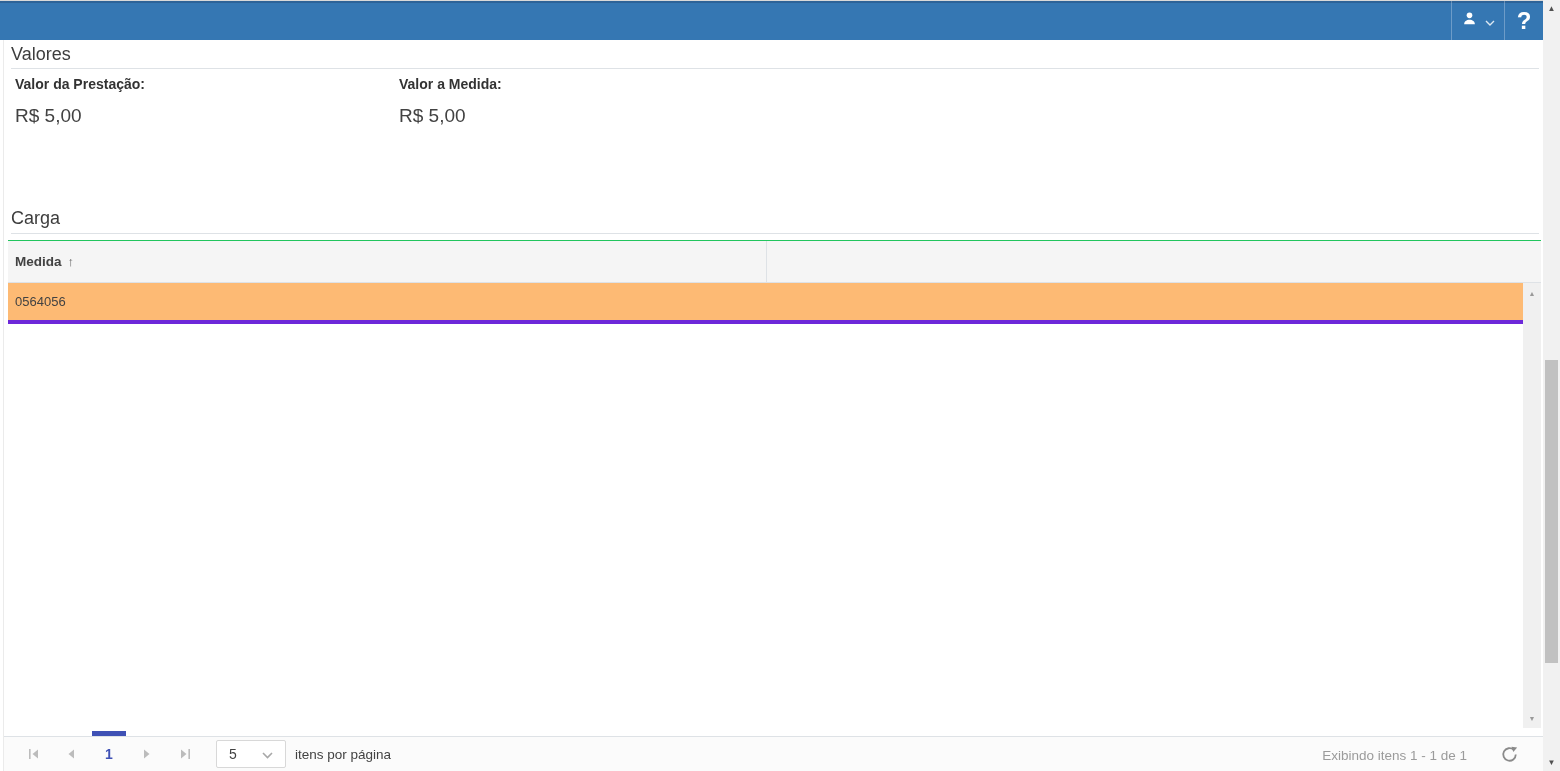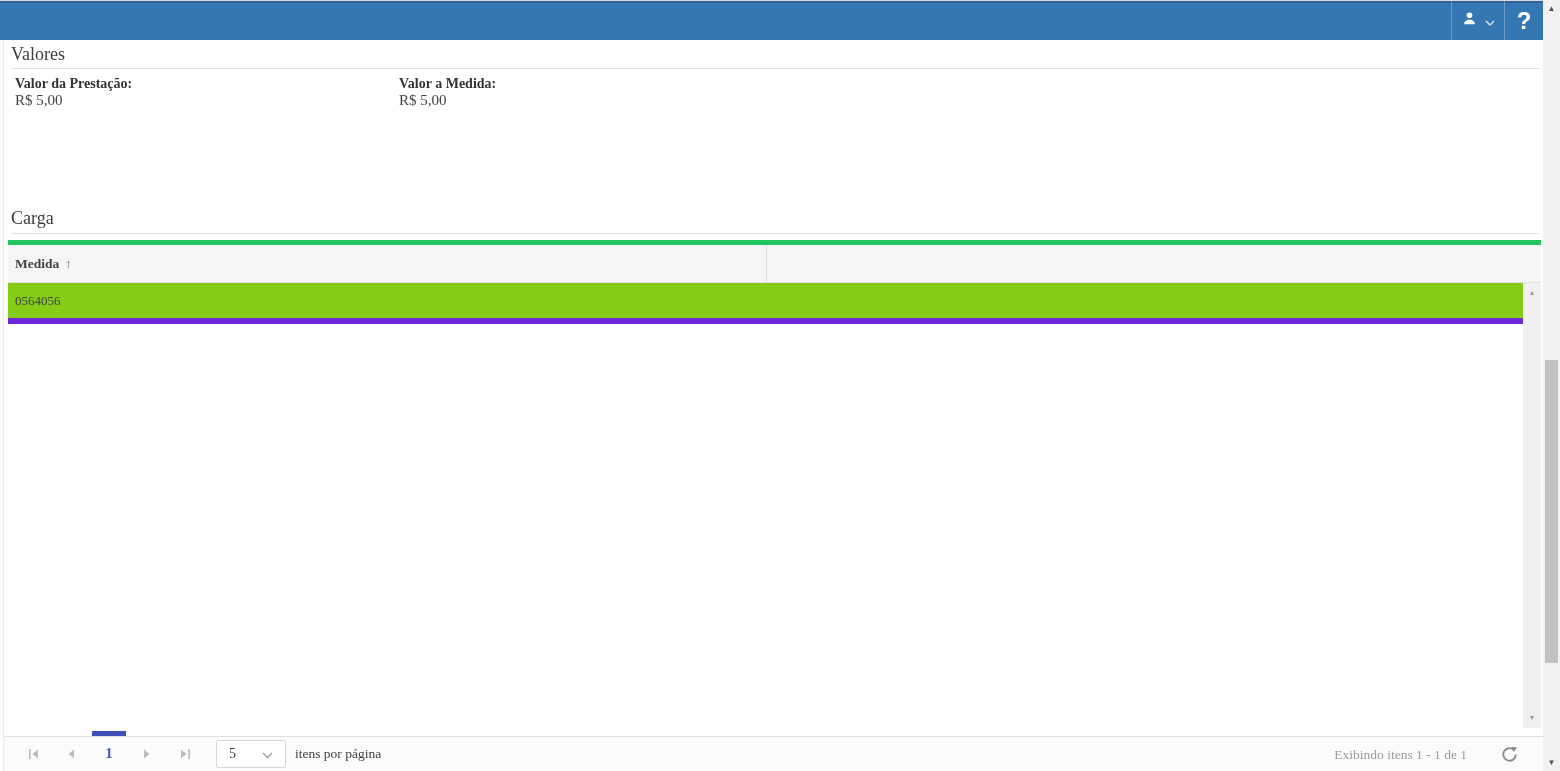--- a/index.html
+++ b/index.html
@@ -38,56 +38,56 @@
   .v-scrollbar .arrow.up{ top:0; }
   .v-scrollbar .arrow.down{ bottom:0; }
   .v-scrollbar .thumb{
     position:absolute; left:2px; width:13px; top:360px; height:303px;
     background:#c1c1c1;
   }
 
   
   .content{
     position:absolute; left:3px; top:40px; width:1320px; height:731px;
-    border-left:1px solid #ebebeb; background:#fff;font-family:Liberation Serif, serif;
+    border-left:1px solid #ebebeb; background:#fff;
   }
   .section-title{
     position:absolute; left:7px; font-size:18px; font-weight:400; color:#3d3d3d;
   }
   .hr{ position:absolute; left:7px; width:1528px; height:1px; background:#dee2e6; }
 
   .field{ position:absolute; top:36px; }
   .field .label{ font-size:14px; font-weight:700; color:#333; }
-  .field .value{ font-size:15px; color:#424242; }
+  .field .value{ font-size:19px; color:#424242; margin-top:13px; }
   .field.col1{ left:11px; }
   .field.col2{ left:395px; }
 
   
   .grid{
     position:absolute; left:4px; top:200px; width:1533px; height:496px;
     font-size:13px;
   }
   .grid-header{
     display:flex; height:43px;
     background:#f5f5f5;
-    border-top:5px solid #22c55e; border-bottom:1px solid #dee2e6;
+    border-top:1px solid #22c55e; border-bottom:1px solid #dee2e6;
   }
   .grid-header .th{
     display:flex; align-items:center; padding-left:7px;
     font-weight:700; color:#424242; font-size:13.5px;
   }
   .th-medida{ width:758px; cursor:pointer; }
   .th-quantidade{ width:756px; border-left:1px solid #dee2e6; cursor:pointer; }
   .th-scrollpad{ width:19px; border-left:1px solid #dee2e6; background:#f5f5f5; }
   .sort-arrow{ margin-left:6px; font-weight:400; color:#666; font-size:13px; }
 
   .grid-body{ position:relative; height:445px; }
   .grid-row{
-    display:flex; height:41px; border-bottom:6px solid #6d28d9;
-    background:#84cc16; cursor:pointer;
+    display:flex; height:41px; border-bottom:4px solid #6d28d9;
+    background:#fdba74; cursor:pointer;
   }
   .grid-row .td{ display:flex; align-items:center; padding-left:7px; color:#424242; }
   .td-medida{ width:758px; }
   .td-quantidade{ width:757px; }
 
   .inner-scrollbar{
     position:absolute; right:0; top:0; width:18px; height:445px;
     background:#f0f0f0;
   }
   .inner-scrollbar .arrow{

